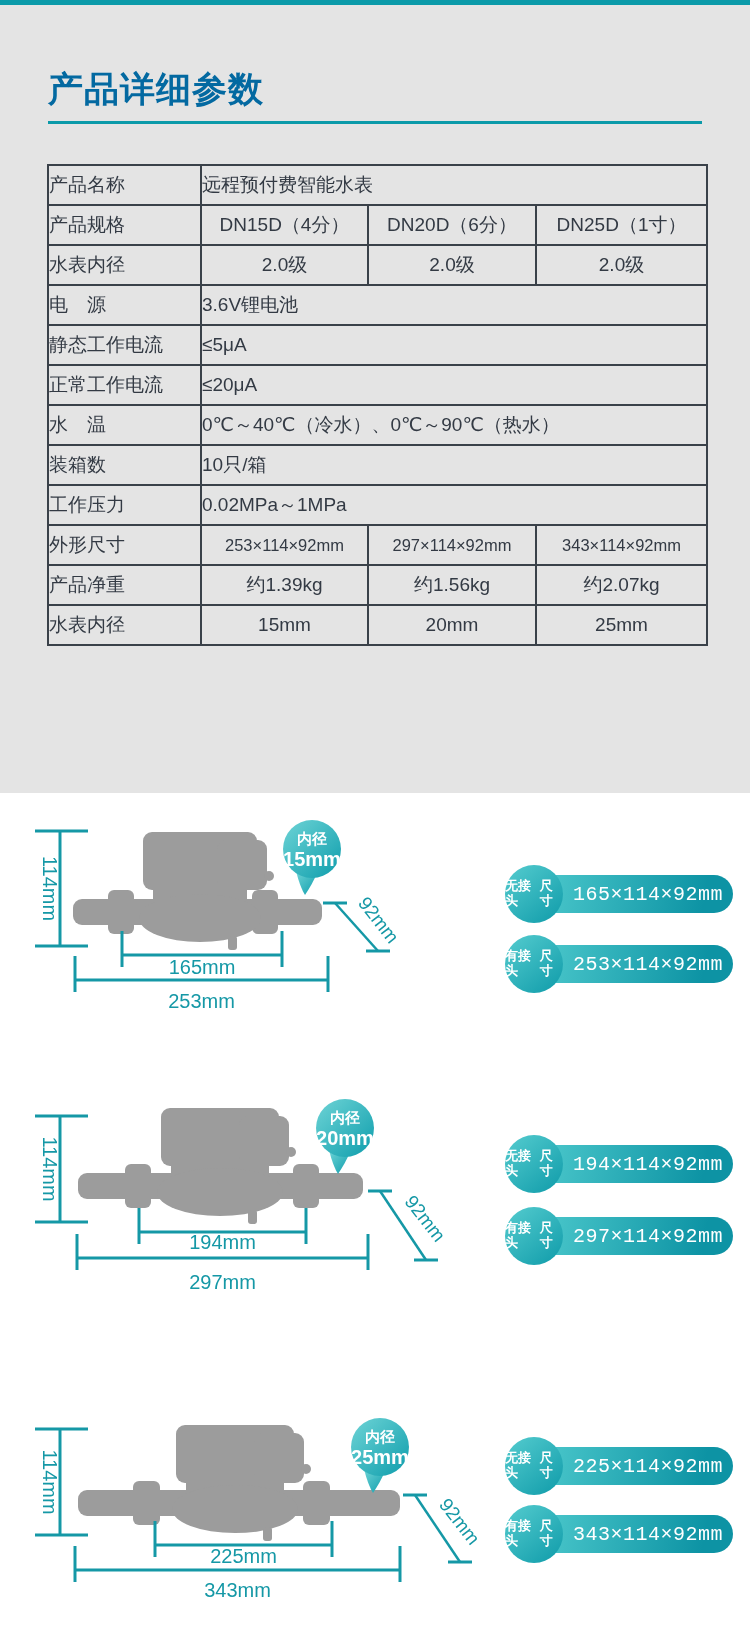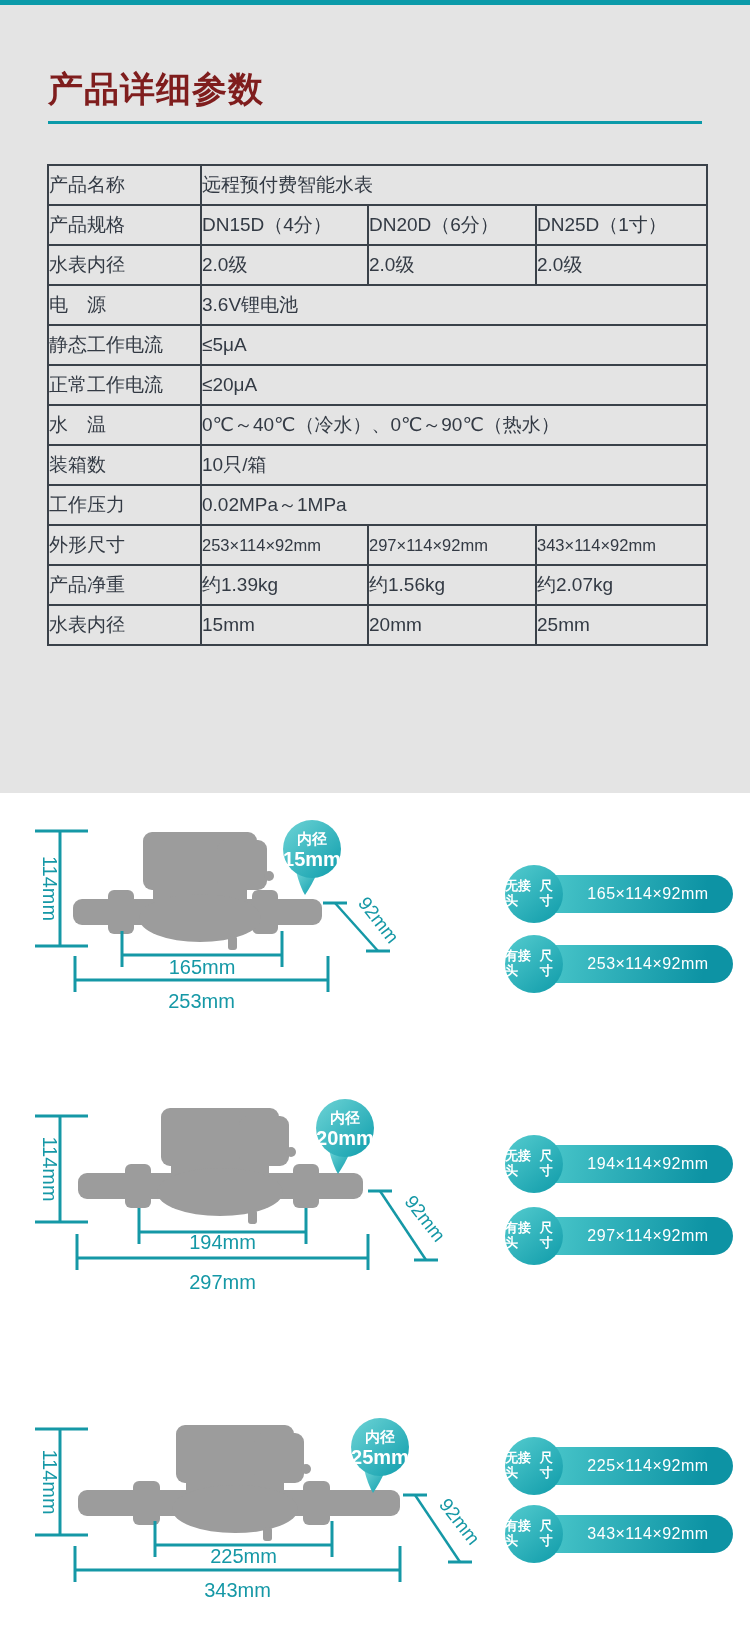--- a/index.html
+++ b/index.html
@@ -10,36 +10,36 @@
     --silhouette:#9c9c9c;
     --bg-top:#e4e4e4;
     --border:#3a4149;
     --text:#333a44;
   }
   html,body{margin:0;padding:0;background:#fff;}
   body{font-family:"Liberation Sans","DejaVu Sans",sans-serif;color:var(--text);}
   .page{position:relative;width:750px;height:1642px;margin:0 auto;background:#fff;overflow:hidden;}
   .gray-band{position:absolute;left:0;top:0;width:750px;height:793px;background:var(--bg-top);}
   .top-bar{position:absolute;left:0;top:0;width:750px;height:5px;background:var(--accent);}
-  .page-title{position:absolute;left:48px;top:66px;margin:0;font-size:35px;font-weight:700;color:#7f1d1d;letter-spacing:1px;}
+  .page-title{position:absolute;left:48px;top:66px;margin:0;font-size:35px;font-weight:700;color:#0369a1;letter-spacing:1px;}
   .title-underline{position:absolute;left:48px;top:121px;width:654px;height:3px;background:var(--accent);}
   .table-wrap{position:absolute;left:47px;top:164px;width:661px;}
   table.spec{border-collapse:collapse;table-layout:fixed;width:659px;}
   table.spec td{border:2px solid var(--border);height:38px;font-size:19px;color:var(--text);
     padding:0;vertical-align:middle;overflow:hidden;white-space:nowrap;}
   td.lbl{padding-left:10px;text-align:left;}
   td.single{padding-left:17px;text-align:left;}
-  td.c{text-align:left;}
+  td.c{text-align:center;}
   tr.compact td.c{font-size:16.5px;}
   .figure-svg{position:absolute;left:30px;}
   .badge{position:absolute;left:505px;width:228px;height:58px;}
   .badge-pill{position:absolute;left:28px;top:10px;width:200px;height:38px;border-radius:19px;
     background:linear-gradient(100deg,var(--badge-light) 0%,var(--badge-dark) 85%);
     display:flex;align-items:center;justify-content:center;padding-left:30px;box-sizing:border-box;}
-  .badge-pill span{color:#fff;font-size:16px;letter-spacing:0.5px;}
+  .badge-pill span{color:#fff;font-size:20px;letter-spacing:0.5px;font-family:Liberation Mono, monospace;}
   .badge-tag{position:absolute;left:0;top:0;width:58px;height:58px;border-radius:50%;
     background:linear-gradient(140deg,#55cccf 0%,#16a0ad 90%);
     display:flex;flex-direction:row;align-items:center;justify-content:center;z-index:2;}
   .badge-tag span{color:#fff;font-size:13px;font-weight:600;line-height:1.15;}
   svg text{font-family:"Liberation Sans","DejaVu Sans",sans-serif;}
 </style>
 </head>
 <body>
 
 <div class="page">

